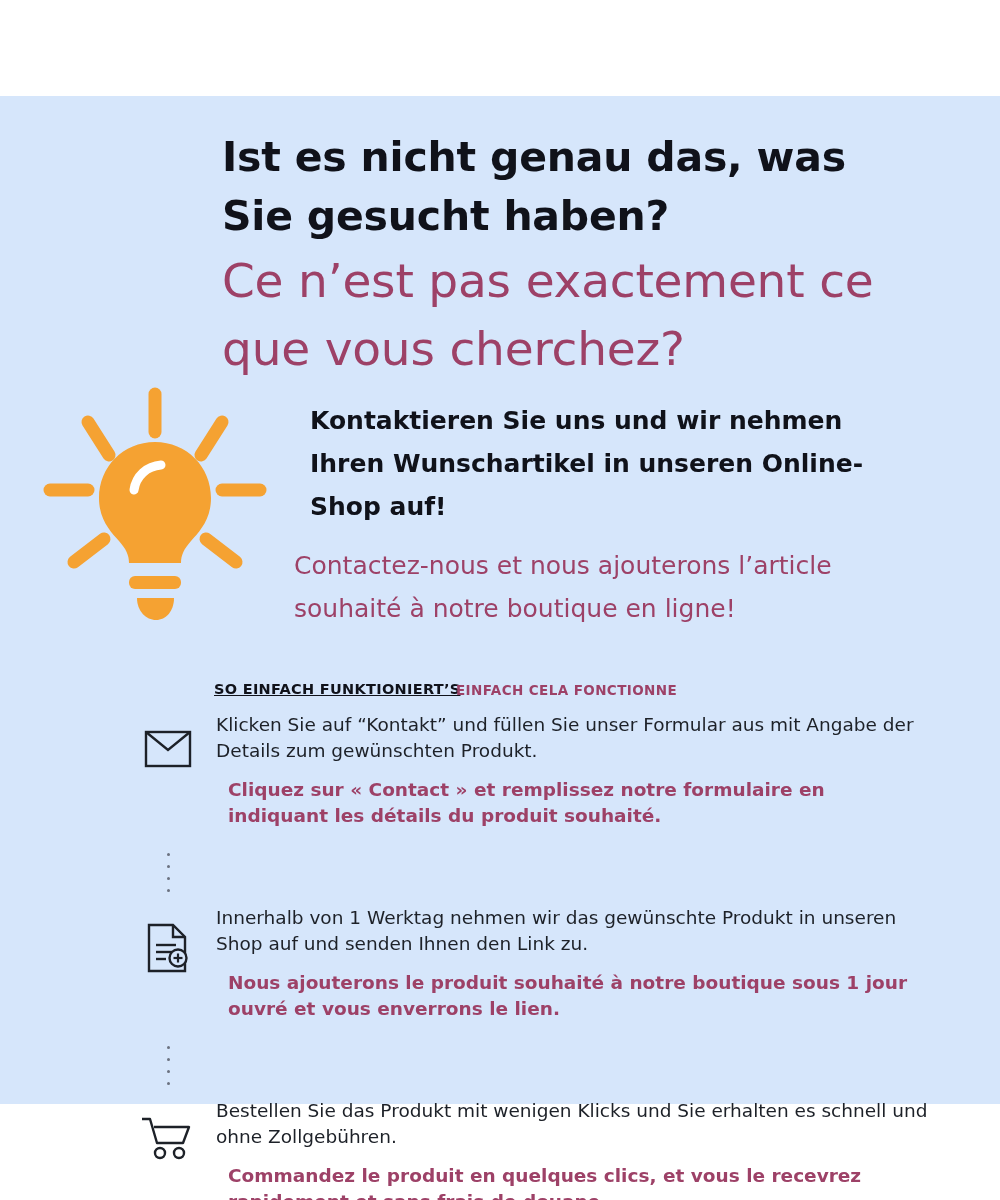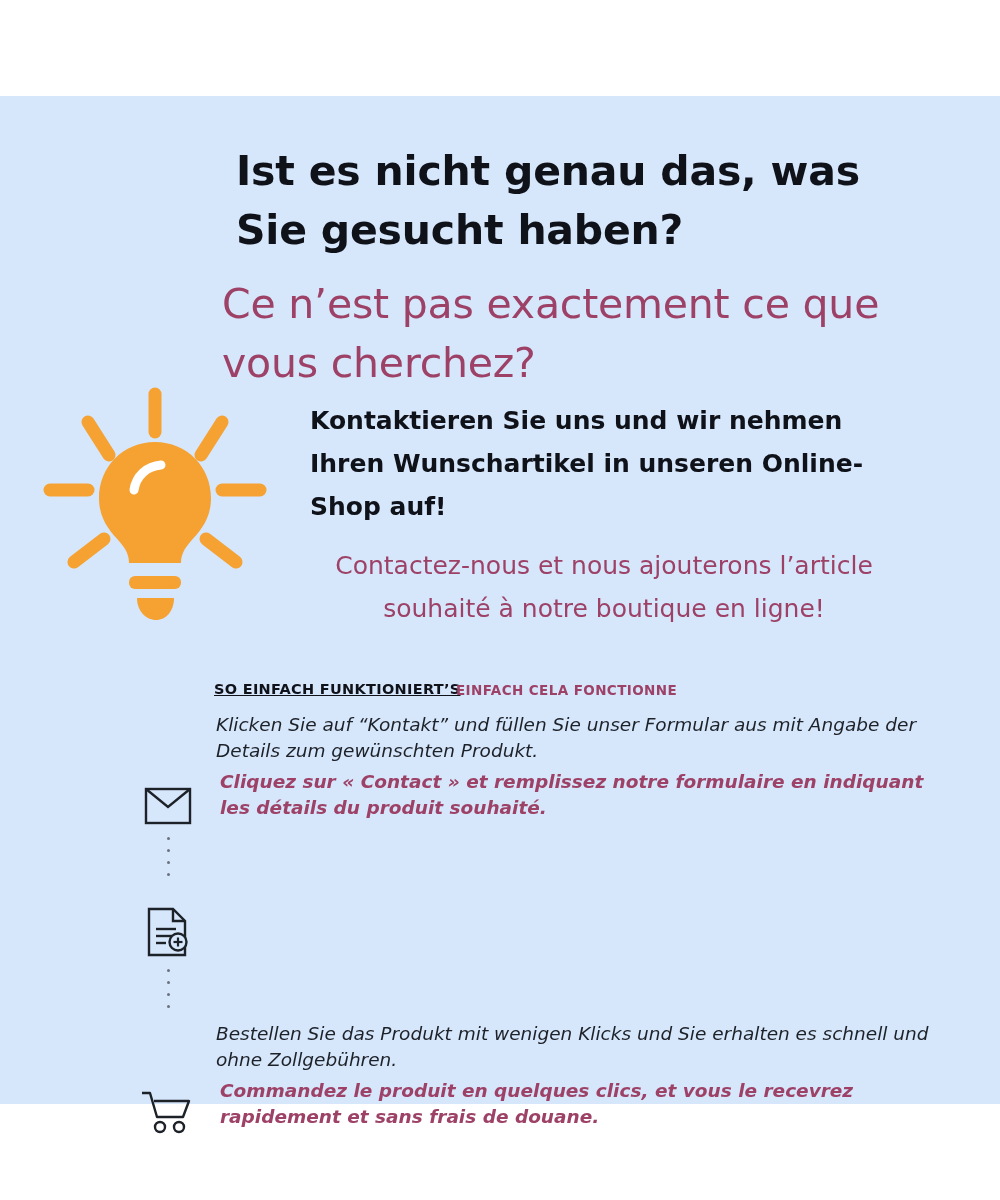--- a/index.html
+++ b/index.html
@@ -37,26 +37,26 @@
     top: 128px;
     width: 700px;
   }
   .headline-de {
     font-family: "DejaVu Sans", sans-serif;
     font-weight: bold;
     font-size: 41px;
     line-height: 1.45;
     color: #10121a;
     letter-spacing: -0.2px;
-    margin: 14px;
+    margin: 0;
   }
   .headline-fr {
     font-family: "DejaVu Sans", sans-serif;
     font-weight: normal;
-    font-size: 41px;
+    font-size: 47px;
     line-height: 1.45;
     color: #9d4167;
     letter-spacing: -0.2px;
     margin: 0;
   }
 
   
   .bulb-wrap {
     position: absolute;
     left: 36px;
@@ -78,21 +78,20 @@
     line-height: 1.72;
     color: #10121a;
     margin: 16px;
   }
   .sub-fr {
     font-weight: normal;
     font-size: 25px;
     line-height: 1.72;
     color: #9d4167;
     margin: 0;
-    text-align: center;
   }
 
   
   .howto-title {
     position: absolute;
     left: 214px;
     top: 681px;
     font-size: 14.5px;
     font-weight: bold;
     letter-spacing: 0.3px;
@@ -111,22 +110,21 @@
 
   .steps {
     position: absolute;
     left: 120px;
     top: 710px;
     width: 820px;
   }
   .step {
     position: relative;
     display: flex;
-    align-items: flex-end;
-    font-style: italic;
+    align-items: flex-start;
   }
   .step-icon {
     width: 96px;
     flex: 0 0 96px;
     display: flex;
     justify-content: center;
     padding-top: 20px;
   }
   .step-text {
     flex: 1 1 auto;
@@ -136,21 +134,21 @@
     font-size: 18.5px;
     line-height: 1.42;
     color: #1d2128;
     margin: 0;
   }
   .step-fr {
     font-size: 18.5px;
     line-height: 1.42;
     color: #9d4167;
     font-weight: bold;
-    margin: 4px;
+    margin: 12px;
   }
 
   .dots {
     height: 62px;
     width: 96px;
     display: flex;
     flex-direction: column;
     align-items: center;
     justify-content: center;
     gap: 9px;
@@ -228,20 +226,24 @@
           <path d="M3 2h24l12 12v34H3z" stroke="#1d2128" stroke-width="2.4" fill="none"></path>
           <path d="M27 2v12h12" stroke="#1d2128" stroke-width="2.4" fill="none"></path>
           <line x1="10" y1="22" x2="30" y2="22" stroke="#1d2128" stroke-width="2.4"></line>
           <line x1="10" y1="29" x2="26" y2="29" stroke="#1d2128" stroke-width="2.4"></line>
           <line x1="10" y1="36" x2="20" y2="36" stroke="#1d2128" stroke-width="2.4"></line>
           <circle cx="32" cy="35" r="8.5" stroke="#1d2128" stroke-width="2.4" fill="#d6e6fb"></circle>
           <line x1="32" y1="30.5" x2="32" y2="39.5" stroke="#1d2128" stroke-width="2.2"></line>
           <line x1="27.5" y1="35" x2="36.5" y2="35" stroke="#1d2128" stroke-width="2.2"></line>
         </svg>
       </div>
+      <div class="step-text">
+        <p class="step-de">Innerhalb von 1 Werktag nehmen wir das gewünschte Produkt in unseren Shop auf und senden Ihnen den Link zu.</p>
+        <p class="step-fr">Nous ajouterons le produit souhaité à notre boutique sous 1 jour ouvré et vous enverrons le lien.</p>
+      </div>
     </div>
 
     <div class="dots">
       <span class="dot"></span>
         <span class="dot"></span>
         <span class="dot"></span>
         <span class="dot"></span>
     </div>
 
     <div class="step">

